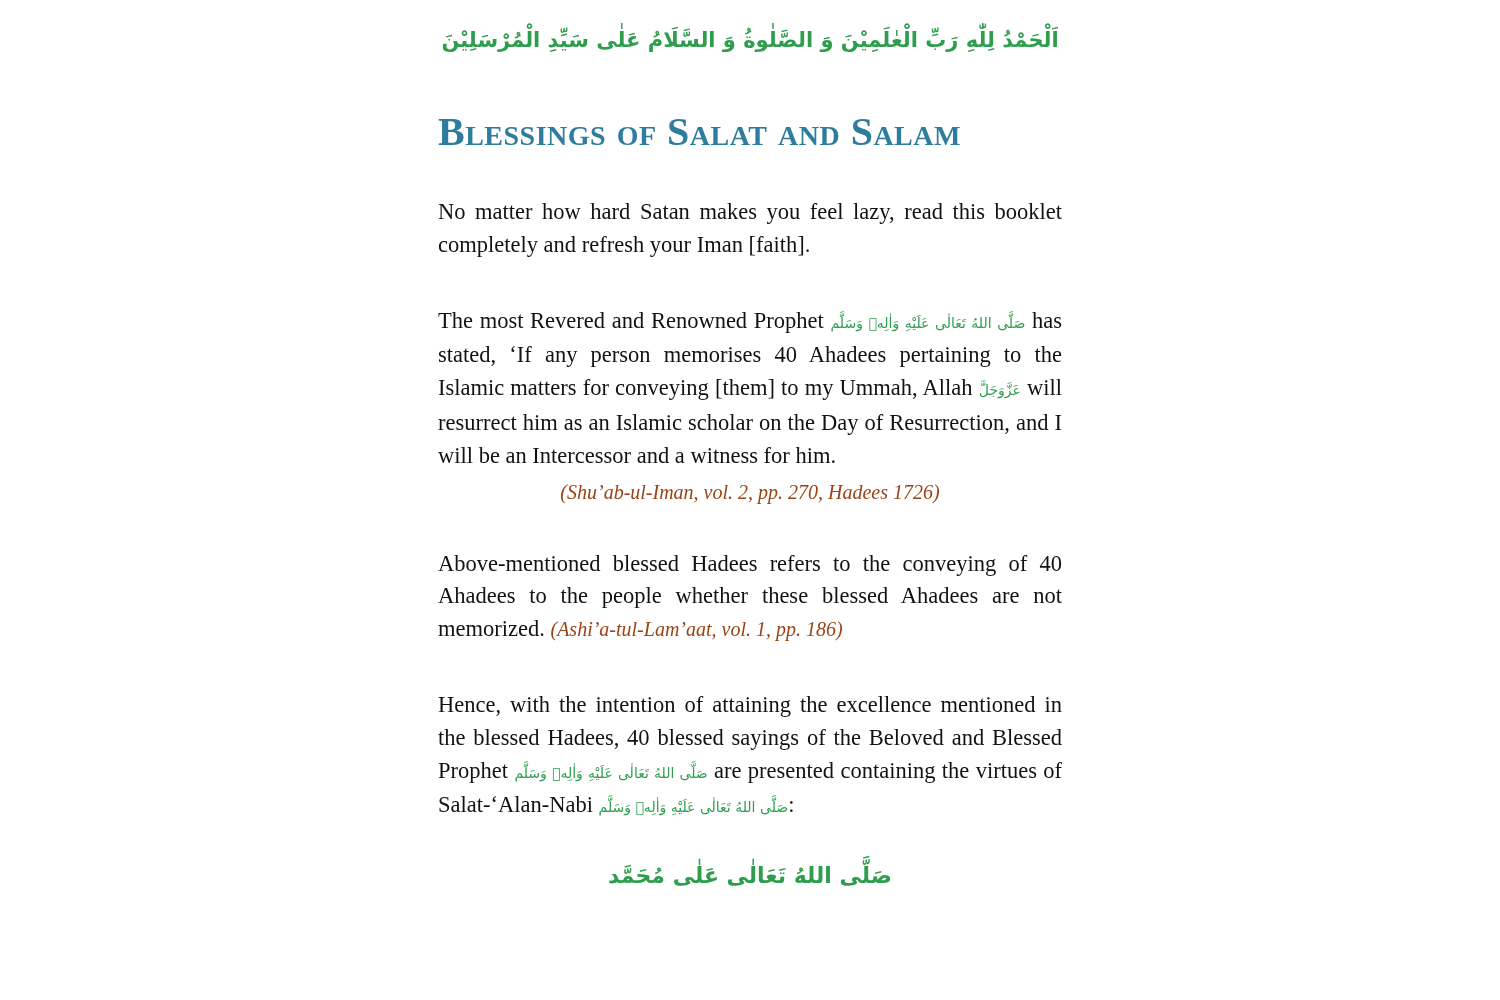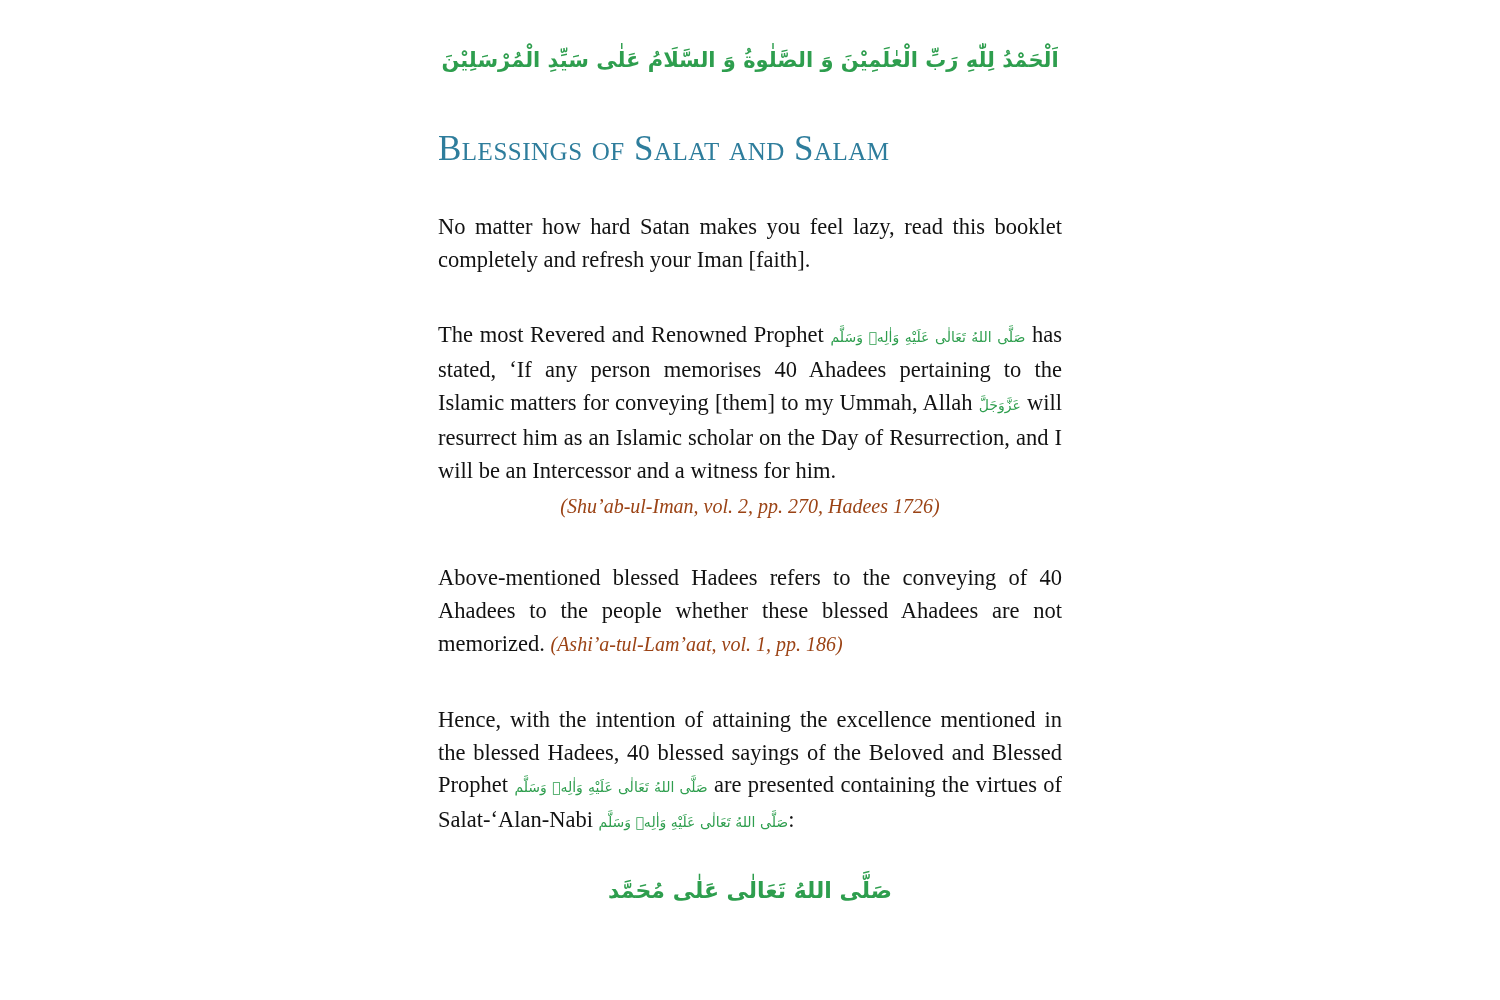--- a/index.html
+++ b/index.html
@@ -5,38 +5,38 @@
   * { margin: 0; padding: 0; box-sizing: border-box; }
   html, body {
     width: 1500px; height: 1000px;
     background: #ffffff;
     overflow: hidden;
     font-family: "Liberation Serif", serif;
   }
   .content {
     width: 624px;
     margin: 0 auto;
-    padding-top: 36px;
+    padding-top: 16px;
   }
   
   .arabic-header {
     text-align: center;
     color: #2E9E4E;
     font-family: "DejaVu Sans", sans-serif;
     font-weight: bold;
     font-size: 21px;
     direction: rtl;
   }
   .arabic-header .ar-line { line-height: 49px; }
   
   .main-heading {
     margin-top: 46px;
     font-variant: small-caps;
-    font-weight: normal;
-    font-size: 35px;
+    font-weight: bold;
+    font-size: 40px;
     letter-spacing: 0.5px;
     color: #2E7D9C;
     line-height: 1.05;
   }
   
   .body-para {
     margin-top: 43px;
     font-size: 22.5px;
     line-height: 32.8px;
     color: #121212;

